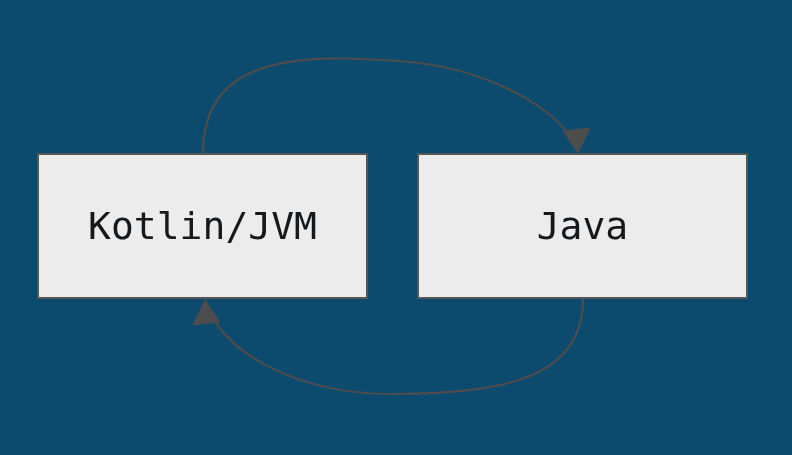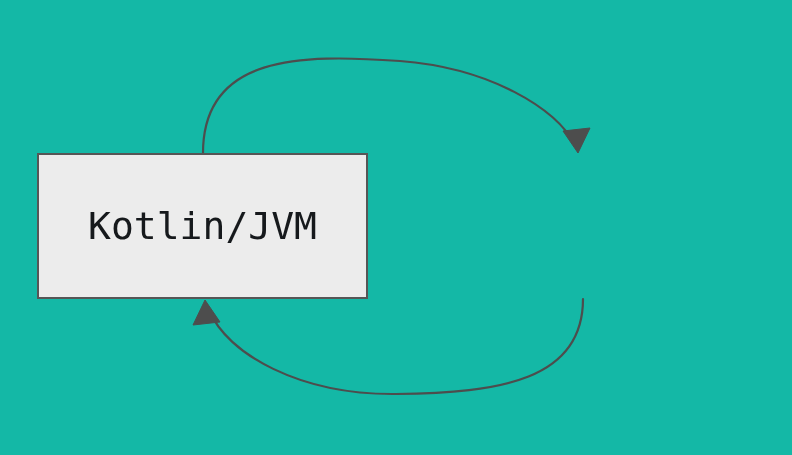--- a/index.html
+++ b/index.html
@@ -50,34 +50,37 @@
   #node-java {
     left: 417px;
     top: 153px;
     width: 331px;
     height: 146px;
   }
 </style>
 </head>
 <body>
 
-<div id="canvas" style="background: #14b8a6;">
+<div id="canvas" style="background: #0c4a6e;">
 
   <svg id="edges-layer" width="792" height="455" viewBox="0 0 792 455" xmlns="http://www.w3.org/2000/svg">
 
     <g>
       <path d="M 203 153 C 203 55 300 54 400 61 C 490 68 556 108 576 146" fill="none" stroke="#4d4d4d" stroke-width="2.2" stroke-linecap="round"></path>
       <polygon points="578,153 563,131 590,128" fill="#4d4d4d" stroke="#4d4d4d" stroke-width="1" stroke-linejoin="round"></polygon>
     </g>
 
     <g>
       <path d="M 583 299 C 583 380 500 393 396 394 C 300 395 227 354 209 310" fill="none" stroke="#4d4d4d" stroke-width="2.2" stroke-linecap="round"></path>
       <polygon points="205,300 220,322 193,325" fill="#4d4d4d" stroke="#4d4d4d" stroke-width="1" stroke-linejoin="round"></polygon>
     </g>
 
   </svg>
 
   <div class="node" id="node-kotlin" style="left: 37px; top: 153px; width: 331px; height: 146px; background: rgb(236, 236, 236); border-color: rgb(86, 86, 86);">
     <span class="node-label" style="color: rgb(22, 25, 28);">Kotlin/JVM</span>
   </div>
 
+  <div class="node" id="node-java" style="left: 417px; top: 153px; width: 331px; height: 146px; background: rgb(236, 236, 236); border-color: rgb(86, 86, 86);">
+    <span class="node-label" style="color: rgb(22, 25, 28);">Java</span>
+  </div>
 
 </div>
 
 </body></html>

